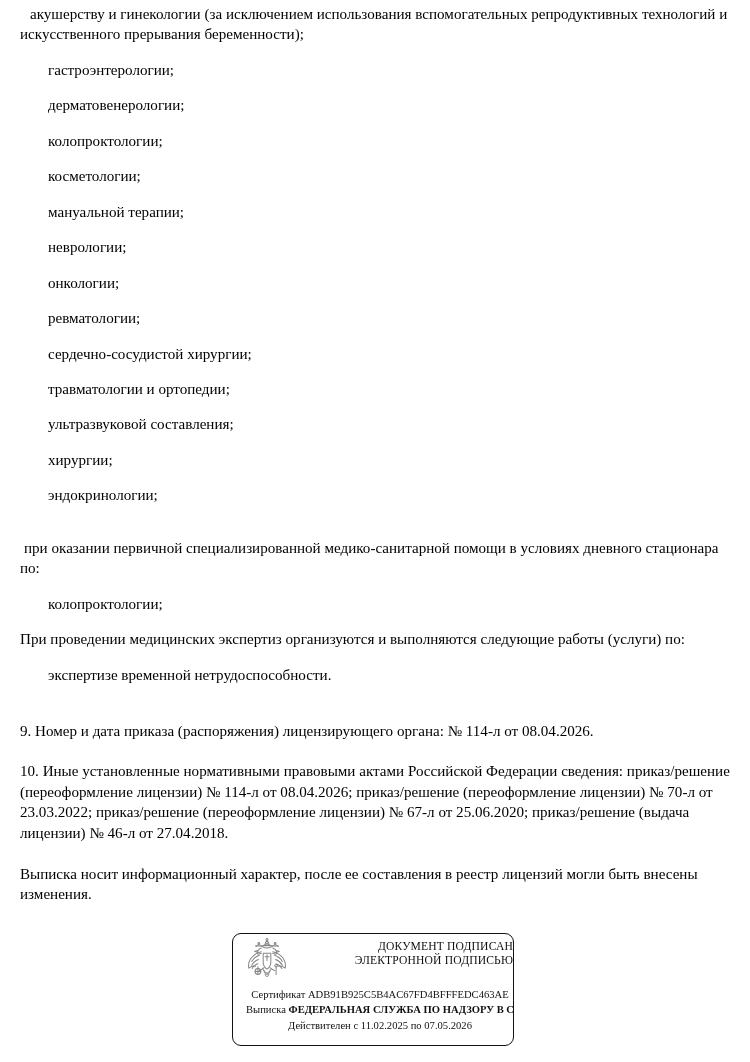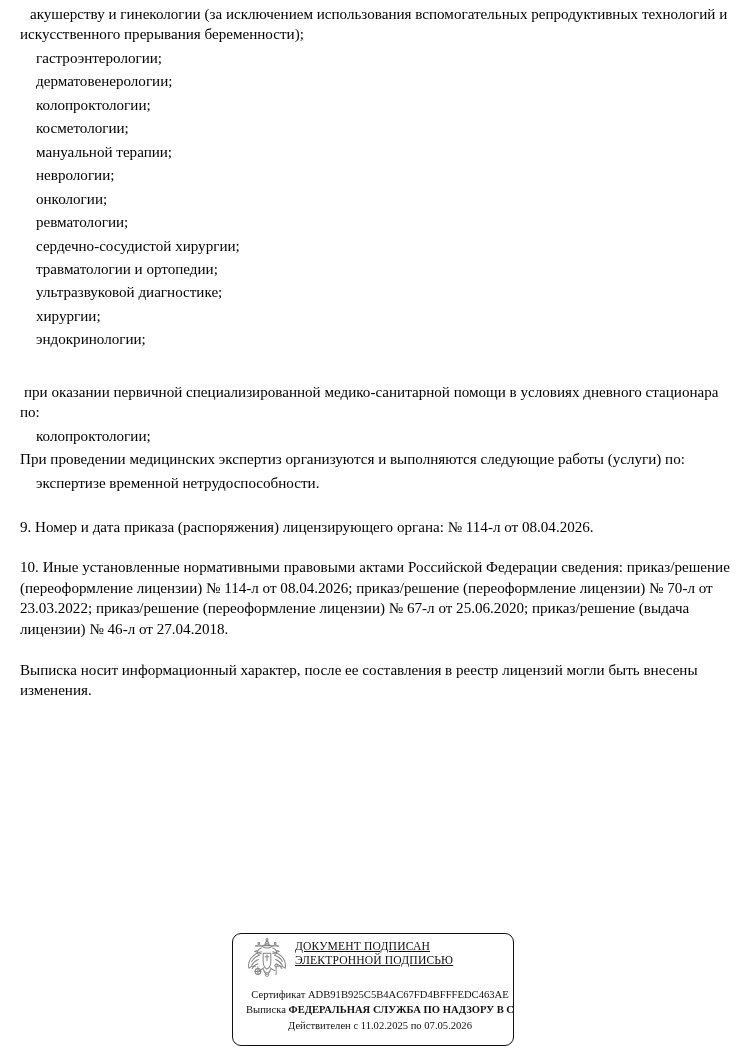--- a/index.html
+++ b/index.html
@@ -44,21 +44,21 @@
 
   
   .gap-1 { height: 20.45px; }
 
   
   .indent-sm   { text-indent: 4px; margin-top: 32px; }
   .indent-md   { text-indent: 10px; }
   .indent-none { text-indent: 0; }
 
   .list-line {
-    margin: 3px;
+    margin: 15px;
     text-indent: 13px;
   }
 
   
   .stamp {
     position: absolute;
     left: 232px;
     top: 933px;
     width: 282px;
     height: 113px;
@@ -81,26 +81,25 @@
     width: 48px;
     height: 46px;
     opacity: 0.82;
   }
 
   .stamp-title {
     position: absolute;
     left: 62px;
     top: 6px;
     width: 218px;
-    text-align: left;
+    text-align: right;
     font-size: 11.6px;
     line-height: 14.2px;
     letter-spacing: 0.15px;
     color: #111111;
-    text-decoration: underline;
   }
 
   .stamp-lines {
     position: absolute;
     left: 8px;
     top: 53px;
     width: 278px;
     font-size: 10.6px;
     line-height: 15.4px;
     color: #111111;
@@ -134,21 +133,21 @@
       <p class="list-line">гастроэнтерологии;</p>
       <p class="list-line">дерматовенерологии;</p>
       <p class="list-line">колопроктологии;</p>
       <p class="list-line">косметологии;</p>
       <p class="list-line">мануальной терапии;</p>
       <p class="list-line">неврологии;</p>
       <p class="list-line">онкологии;</p>
       <p class="list-line">ревматологии;</p>
       <p class="list-line">сердечно-сосудистой хирургии;</p>
       <p class="list-line">травматологии и ортопедии;</p>
-      <p class="list-line">ультразвуковой диагностике;</p>
+      <p class="list-line">ультразвуковой составления;</p>
       <p class="list-line">хирургии;</p>
       <p class="list-line">эндокринологии;</p>
     </div>
 
     <p class="para indent-sm">при оказании первичной специализированной медико-санитарной помощи в условиях дневного стационара по:</p>
 
     <div>
       <p class="list-line">колопроктологии;</p>
     </div>
 

